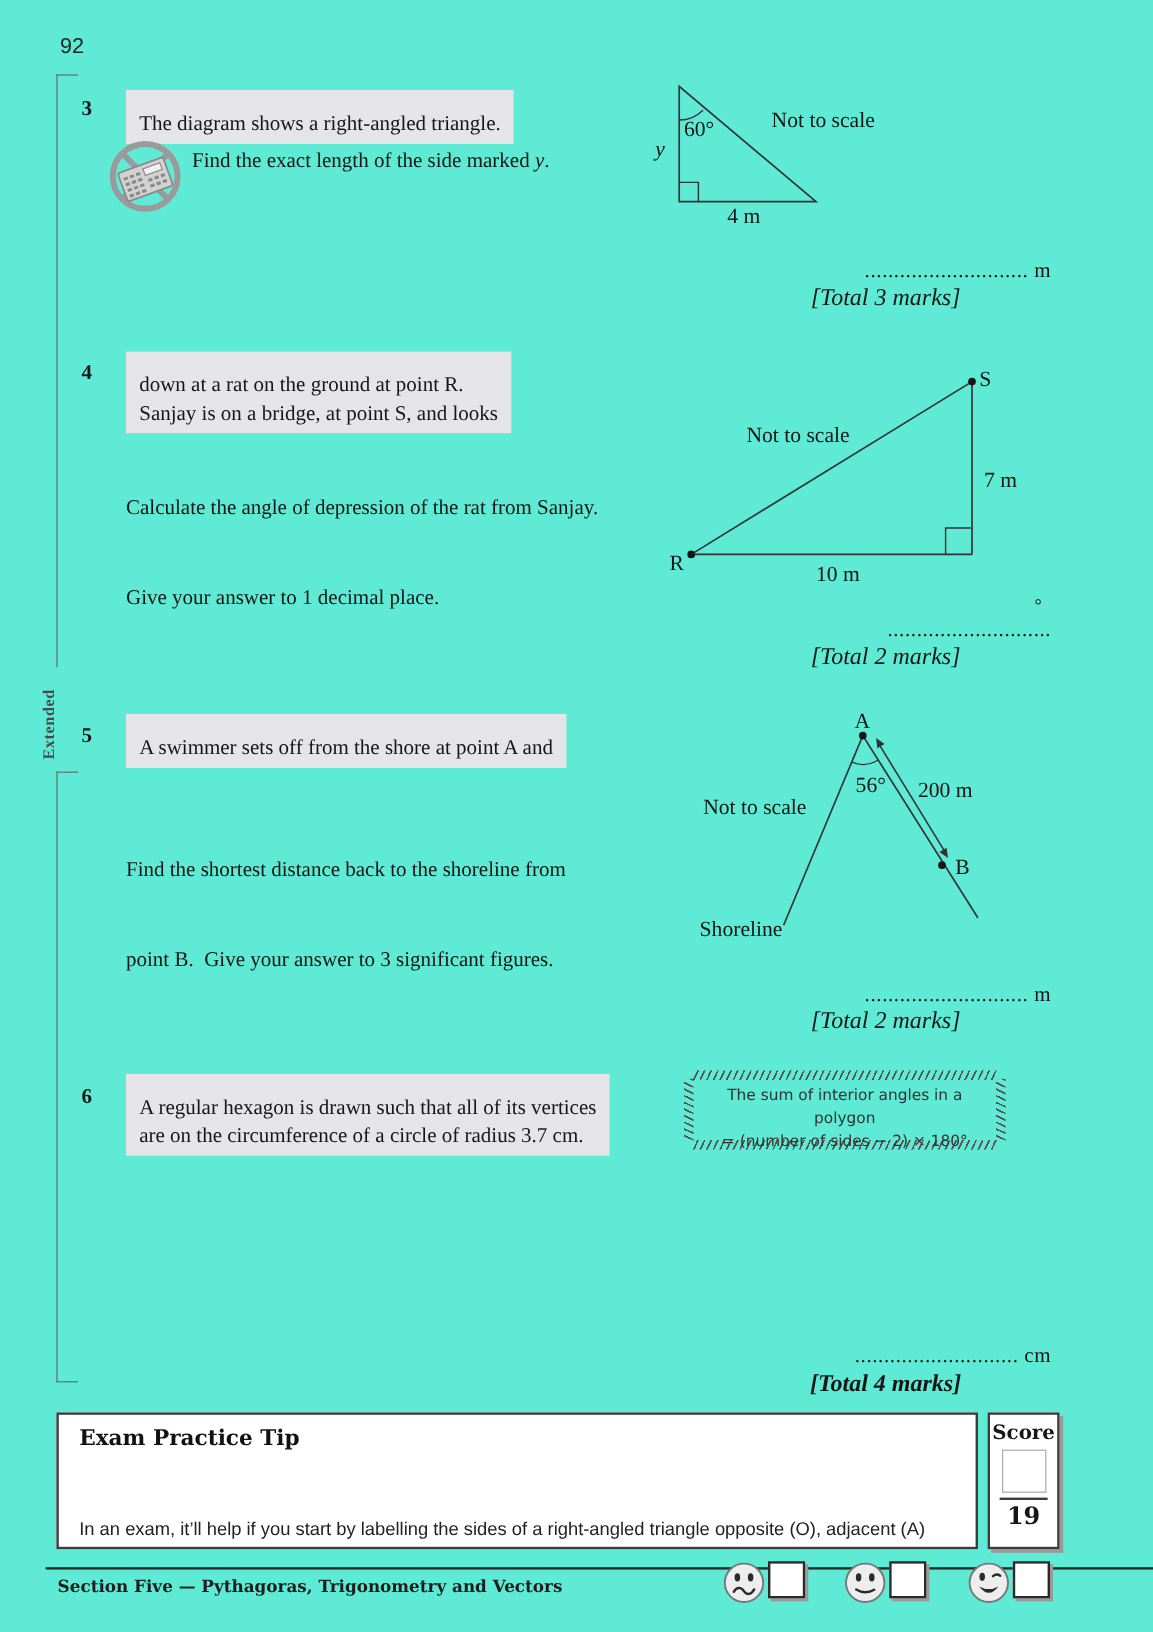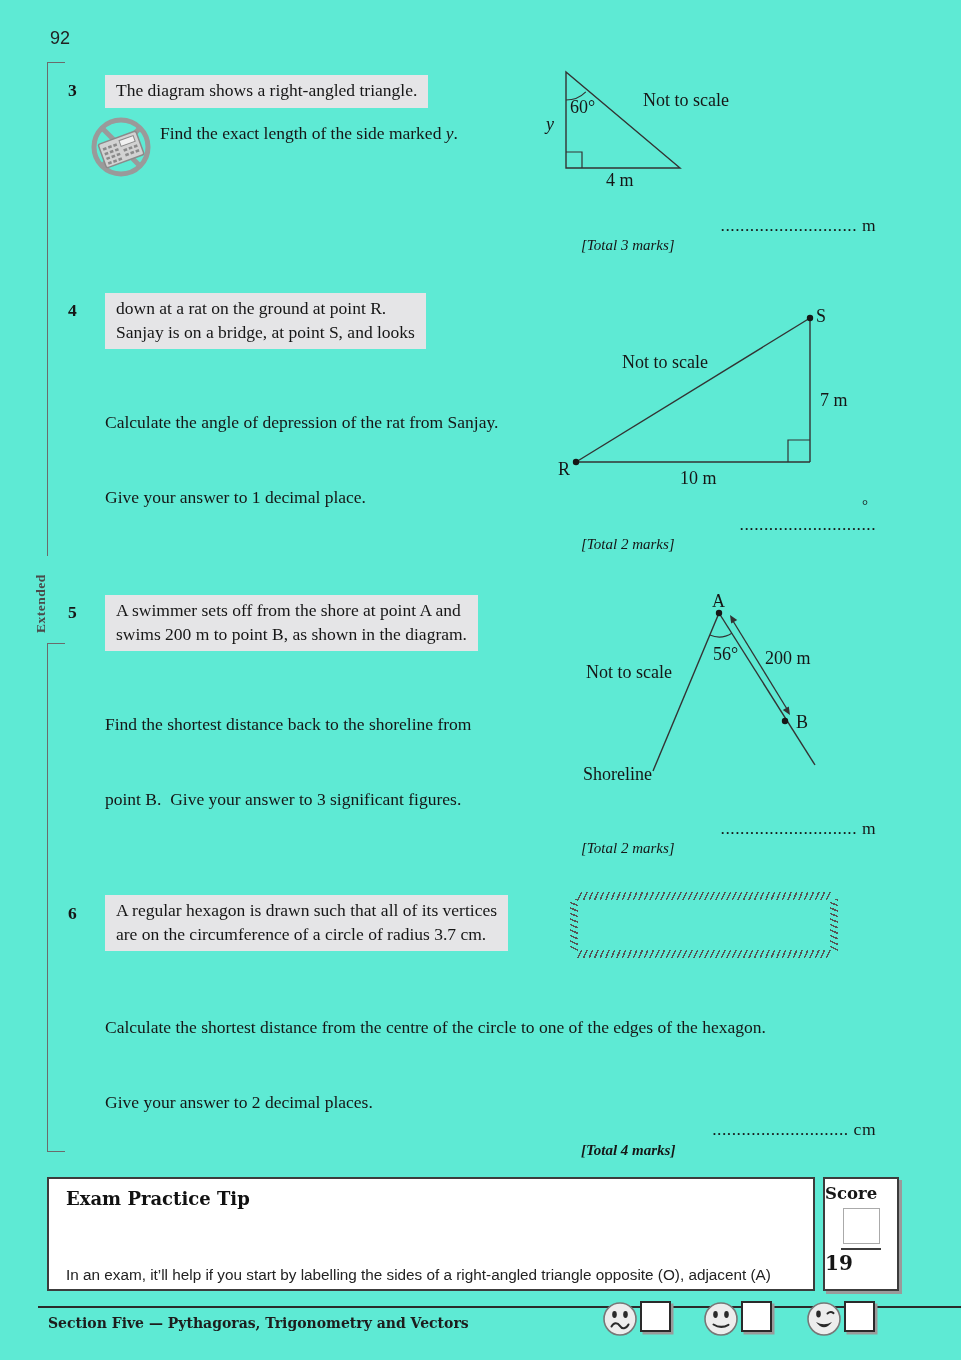--- a/index.html
+++ b/index.html
@@ -9,44 +9,44 @@
   .pagenum{position:absolute;left:50px;top:28px;font-family:"Liberation Sans",sans-serif;
            font-size:18px;color:#222;}
   .bracket{position:absolute;left:47px;width:17px;border-left:1.6px solid #6b6b6b;}
   .b1{top:62px;height:493px;border-top:1.6px solid #6b6b6b;}
   .b2{top:643px;height:507px;border-top:1.6px solid #6b6b6b;border-bottom:1.6px solid #6b6b6b;}
   .extended{position:absolute;left:33px;top:568px;width:26px;height:72px;
             writing-mode:vertical-rl;transform:rotate(180deg);text-align:center;
             font-family:"Liberation Serif",serif;font-weight:bold;font-size:13.5px;color:#4a4a4a;
             letter-spacing:0.5px;}
   .qnum{position:absolute;left:68px;font-weight:bold;font-size:17.5px;}
-  .hl{position:absolute;background:#e5e5e7;padding:4px 11px 5px 11px;font-size:17.5px;line-height:23.5px;}
+  .hl{position:absolute;background:#e5e5e7;padding:16px 11px 5px 11px;font-size:17.5px;line-height:23.5px;}
   .prompt{position:absolute;font-size:17.5px;line-height:25px;white-space:pre-wrap;}
   .ital{font-style:italic;}
   .ansline{position:absolute;left:600px;width:276px;text-align:right;font-size:17.5px;letter-spacing:0.5px;}
-  .marks{position:absolute;left:581px;width:276px;text-align:left;font-style:italic;font-size:15px;}
+  .marks{position:absolute;left:600px;width:276px;text-align:center;font-style:italic;font-size:20px;}
   .deg{position:absolute;font-size:15px;}
   svg text{font-family:"Liberation Serif",serif;font-size:18px;fill:#161616;}
   .tipbox{position:absolute;left:570px;top:892px;width:268px;height:66px;}
   .hatch-h{position:absolute;left:7px;right:7px;height:8px;
            background:repeating-linear-gradient(115deg,transparent 0 3.6px,#555 3.6px 5px);}
   .hatch-v{position:absolute;top:7px;bottom:7px;width:8px;
            background:repeating-linear-gradient(25deg,transparent 0 3.6px,#555 3.6px 5px);}
   .tiptext{position:absolute;left:12px;right:12px;top:12px;text-align:center;
            font-family:"DejaVu Sans",sans-serif;font-size:12.8px;line-height:19px;color:#333;}
   .examtip{position:absolute;left:47px;top:1177px;width:768px;height:114px;
            border:2px solid #3c3c3c;box-sizing:border-box;background:#fff;}
   .examtip-title{position:absolute;left:17px;top:9px;font-family:"DejaVu Serif",serif;
                  font-weight:bold;font-size:18px;color:#111;}
   .examtip-body{position:absolute;left:17px;top:40px;right:12px;
                 font-family:"Liberation Sans",sans-serif;font-size:15.3px;line-height:22.5px;
                 color:#222;white-space:pre-wrap;}
-  .scorebox{position:absolute;left:823px;top:1177px;width:76px;height:114px;
+  .scorebox{position:absolute;left:823px;top:1177px;width:60px;height:114px;
             border:2px solid #3c3c3c;box-sizing:border-box;background:#fff;
-            box-shadow:3px 3px 0 #9a9a9a;}
+            box-shadow:3px 3px 0 #9a9a9a;text-align:center;}
   .score-label{font-family:"DejaVu Serif",serif;font-weight:bold;font-size:16.5px;margin-top:5px;}
   .score-input{width:35px;height:34px;border:1px solid #aaa;margin:5px auto 0 auto;background:#fff;}
   .score-line{width:40px;border-top:2px solid #3c3c3c;margin:4px auto 0 auto;}
   .score-total{font-family:"DejaVu Serif",serif;font-weight:bold;font-size:20px;margin-top:1px;}
   .footrule{position:absolute;left:38px;top:1306px;width:923px;border-top:2px solid #2a2a2a;}
   .foottitle{position:absolute;left:48px;top:1315px;font-family:"DejaVu Serif",serif;
              font-weight:bold;font-size:14px;color:#1d1d1d;}
   .checkbox{position:absolute;width:31px;height:31px;border:2px solid #2a2a2a;background:#fff;
             box-shadow:2.5px 2.5px 0 #9a9a9a;box-sizing:border-box;}
 </style>
@@ -135,21 +135,20 @@
     <text x="72" y="70">Not to scale</text>
   </svg>
 
   <span class="deg" style="position:absolute;left:862px;top:497px;">°</span>
   <div class="ansline" style="top:514px;"><span>............................</span></div>
   <div class="marks" style="top:536px;">[Total 2 marks]</div>
 
   <div class="qnum" style="top:602px;">5</div>
   <div class="hl" style="left:105px;top:595px;">
     <div>A swimmer sets off from the shore at point A and</div>
-    <div>swims 200 m to point B, as shown in the diagram.</div>
   </div>
   <div class="prompt" style="left:105px;top:662px;">
     <div>Find the shortest distance back to the shoreline from</div>
     <div>point B.  Give your answer to 3 significant figures.</div>
   </div>
 
   <svg class="abs" style="left:575px;top:585px;" width="290" height="205" viewBox="0 0 290 205">
     <line x1="144" y1="28" x2="78" y2="186" stroke="#333" stroke-width="1.4"></line>
     <line x1="144" y1="28" x2="240" y2="180" stroke="#333" stroke-width="1.4"></line>
     <circle cx="144" cy="28" r="3.2" fill="#161616"></circle>
@@ -173,26 +172,26 @@
   <div class="hl" style="left:105px;top:895px;">
     <div>A regular hexagon is drawn such that all of its vertices</div>
     <div>are on the circumference of a circle of radius 3.7 cm.</div>
   </div>
 
   <div class="tipbox">
     <div class="hatch-h" style="top:0;"></div>
     <div class="hatch-h" style="bottom:0;"></div>
     <div class="hatch-v" style="left:0;"></div>
     <div class="hatch-v" style="right:0;"></div>
-  </div>
-
-  <div class="prompt" style="left:105px;top:965px;width:745px;">
-    <div>Calculate the shortest distance from the centre of the circle to one of the edges of the hexagon.</div>
-    <div>Give your answer to 2 decimal places.</div>
-  </div>
+    <div class="tiptext">
+      <div>The sum of interior angles in a polygon</div>
+      <div>= (number of sides − 2) × 180°</div>
+    </div>
+  </div>
+
 
   <div class="ansline" style="top:1119px;"><span>............................</span> <span>cm</span></div>
   <div class="marks" style="top:1142px;font-weight:bold;">[Total 4 marks]</div>
 
   <div class="examtip">
     <div class="examtip-title">Exam Practice Tip</div>
     <div class="examtip-body">
       <div>In an exam, it’ll help if you start by labelling the sides of a right-angled triangle opposite (O), adjacent (A)</div>
       
     </div>

